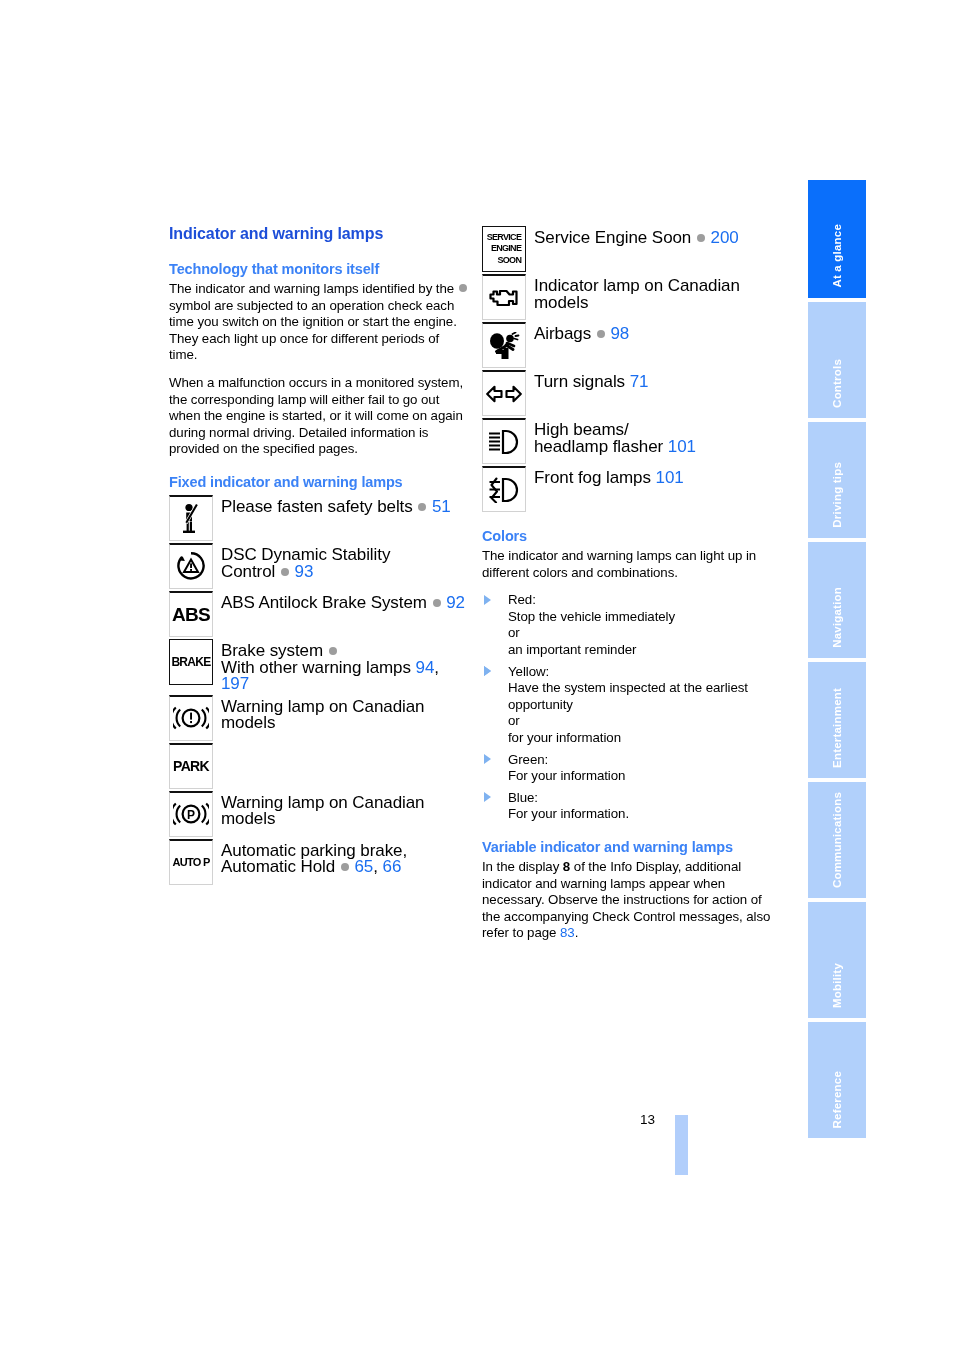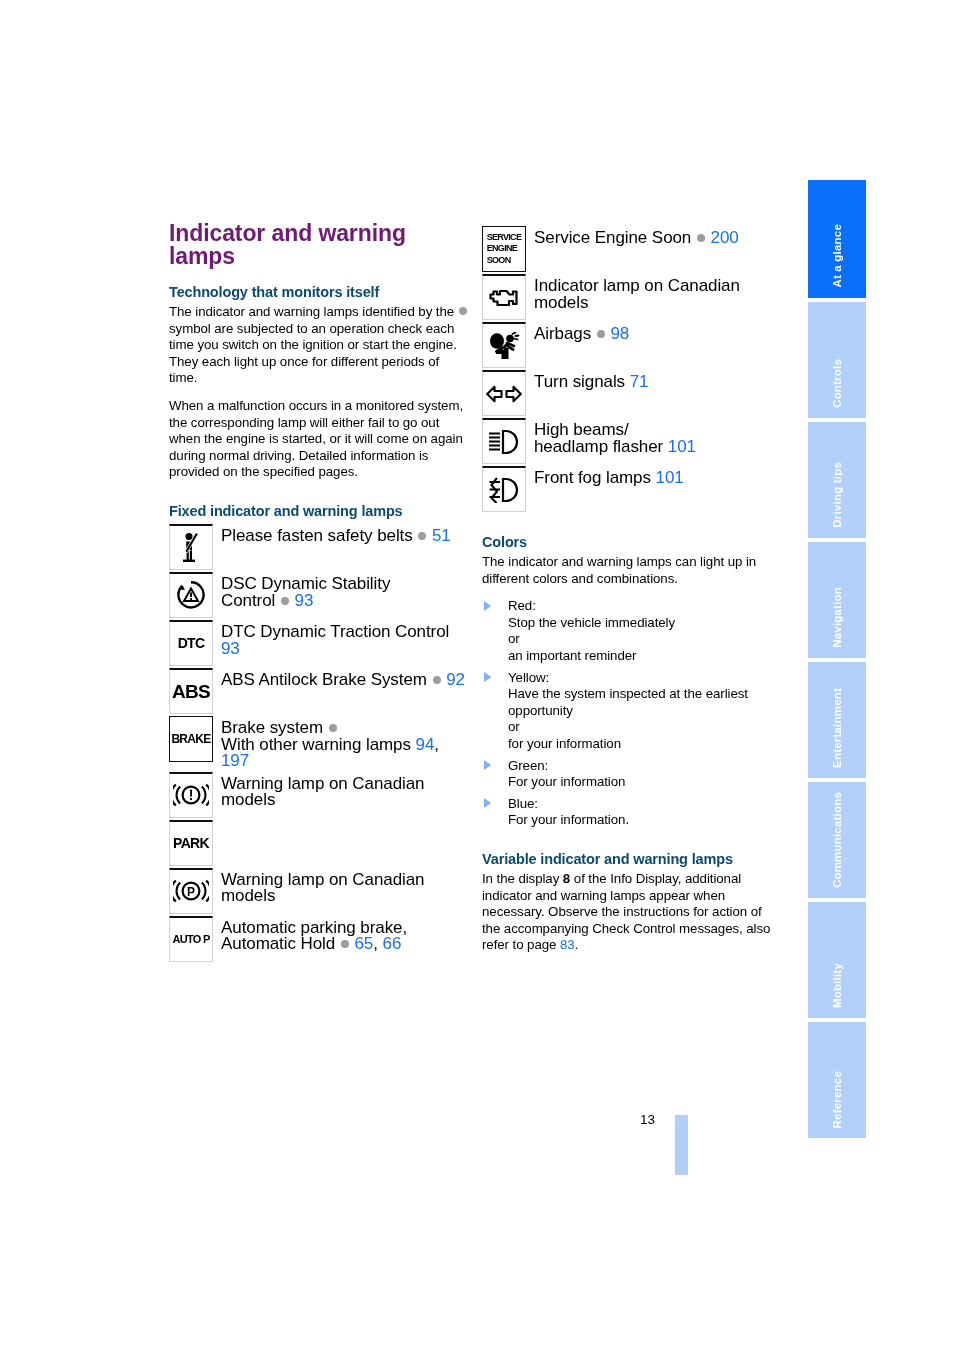--- a/index.html
+++ b/index.html
@@ -27,36 +27,36 @@
   .col {
     position: absolute;
     top: 222px;
     width: 300px;
   }
   #col-left  { left: 169px; }
   #col-right { left: 482px; }
 
   
   h1.title {
-    font-size: 23px;
+    font-size: 16px;
     line-height: 23px;
     font-weight: bold;
-    color: #701a75;
+    color: #1d4ed8;
     margin: 0 0 16px 0;
     letter-spacing: -0.1px;
   }
   h2.sub {
     font-size: 14.5px;
     line-height: 17px;
     font-weight: bold;
-    color: #0c4a6e;
+    color: #3b82f6;
     margin: 0 0 3px 0;
     letter-spacing: -0.15px;
   }
-  h2.sub.spaced { margin-top: 22px; }
+  h2.sub.spaced { margin-top: 16px; }
 
   p.body {
     font-size: 13.3px;
     line-height: 16.6px;
     margin: 0 0 11px 0;
     letter-spacing: -0.08px;
   }
   p.body:last-child { margin-bottom: 0; }
   .opcircle {
     display: inline-block;
@@ -224,26 +224,20 @@
               <path d="M7.6 5.2 L4.4 9.4 L9.9 9.9 Z" fill="#000"></path>
               <path d="M16 8.5 L23 21 L9 21 Z" fill="none" stroke="#000" stroke-width="2"></path>
               <rect x="15.1" y="12.4" width="1.9" height="4.6" fill="#000"></rect>
               <rect x="15.1" y="18" width="1.9" height="1.9" fill="#000"></rect>
             </svg>
           </div>
           <div class="lamp-text"><span>DSC Dynamic Stability</span><br><span>Control</span> <span class="opcircle"></span> <span class="pg">93</span></div>
         </div>
         <div class="lamp-row">
           <div class="lamp-icon">
-            <span class="icon-text" style="font-size:14px">DTC</span>
-          </div>
-          <div class="lamp-text"><span>DTC Dynamic Traction Control</span> <span class="pg">93</span></div>
-        </div>
-        <div class="lamp-row">
-          <div class="lamp-icon">
             <span class="icon-text" style="font-size:19px">ABS</span>
           </div>
           <div class="lamp-text"><span>ABS Antilock Brake System</span> <span class="opcircle"></span> <span class="pg">92</span></div>
         </div>
         <div class="lamp-row">
           <div class="lamp-icon boxed">
             <span class="icon-text" style="font-size:12px">BRAKE</span>
           </div>
           <div class="lamp-text"><span>Brake system</span> <span class="opcircle"></span><br><span>With other warning lamps</span> <span class="pg">94</span><span class="pg-sep">, </span><span class="pg">197</span></div>
         </div>
@@ -286,21 +280,21 @@
           <div class="lamp-text"><span>Automatic parking brake,</span><br><span>Automatic Hold</span> <span class="opcircle"></span> <span class="pg">65</span><span class="pg-sep">, </span><span class="pg">66</span></div>
         </div>
       </div>
   </div>
 
   <div class="col" id="col-right">
 
     <div class="lamp-list" id="right-lamps">
         <div class="lamp-row">
           <div class="lamp-icon boxed">
-            <span class="icon-text" style="font-size:9px;line-height:11.5px;text-align:left">SERVICE<br>ENGINE<br>SOON</span>
+            <span class="icon-text" style="font-size:9px;line-height:11.5px;text-align:right">SERVICE<br>ENGINE<br>SOON</span>
           </div>
           <div class="lamp-text"><span>Service Engine Soon</span> <span class="opcircle"></span> <span class="pg">200</span></div>
         </div>
         <div class="lamp-row">
           <div class="lamp-icon">
             <svg width="34" height="26" viewBox="0 0 34 26">
               <path d="M6.5 9.5 L6.5 6.5 L10 6.5 L10 9.5 L13 9.5 L13 6 L19.5 6 L22.5 9.5 L26 9.5 L26 6.5 L29.5 6.5 L29.5 19 L26 19 L26 16 L22 16 L22 20 L10.5 20 L10.5 16.5 L6.5 16.5 L6.5 13.5 L3.5 13.5 L3.5 9.5 Z" fill="none" stroke="#000" stroke-width="2.2" stroke-linejoin="round"></path>
             </svg>
           </div>
           <div class="lamp-text"><span>Indicator lamp on Canadian</span><br><span>models</span></div>

